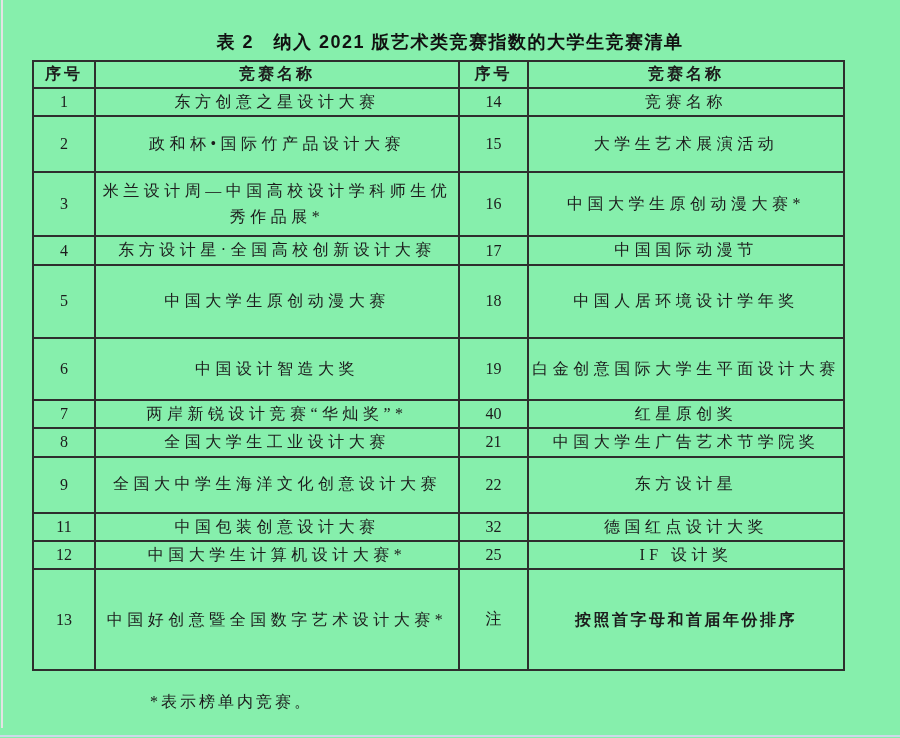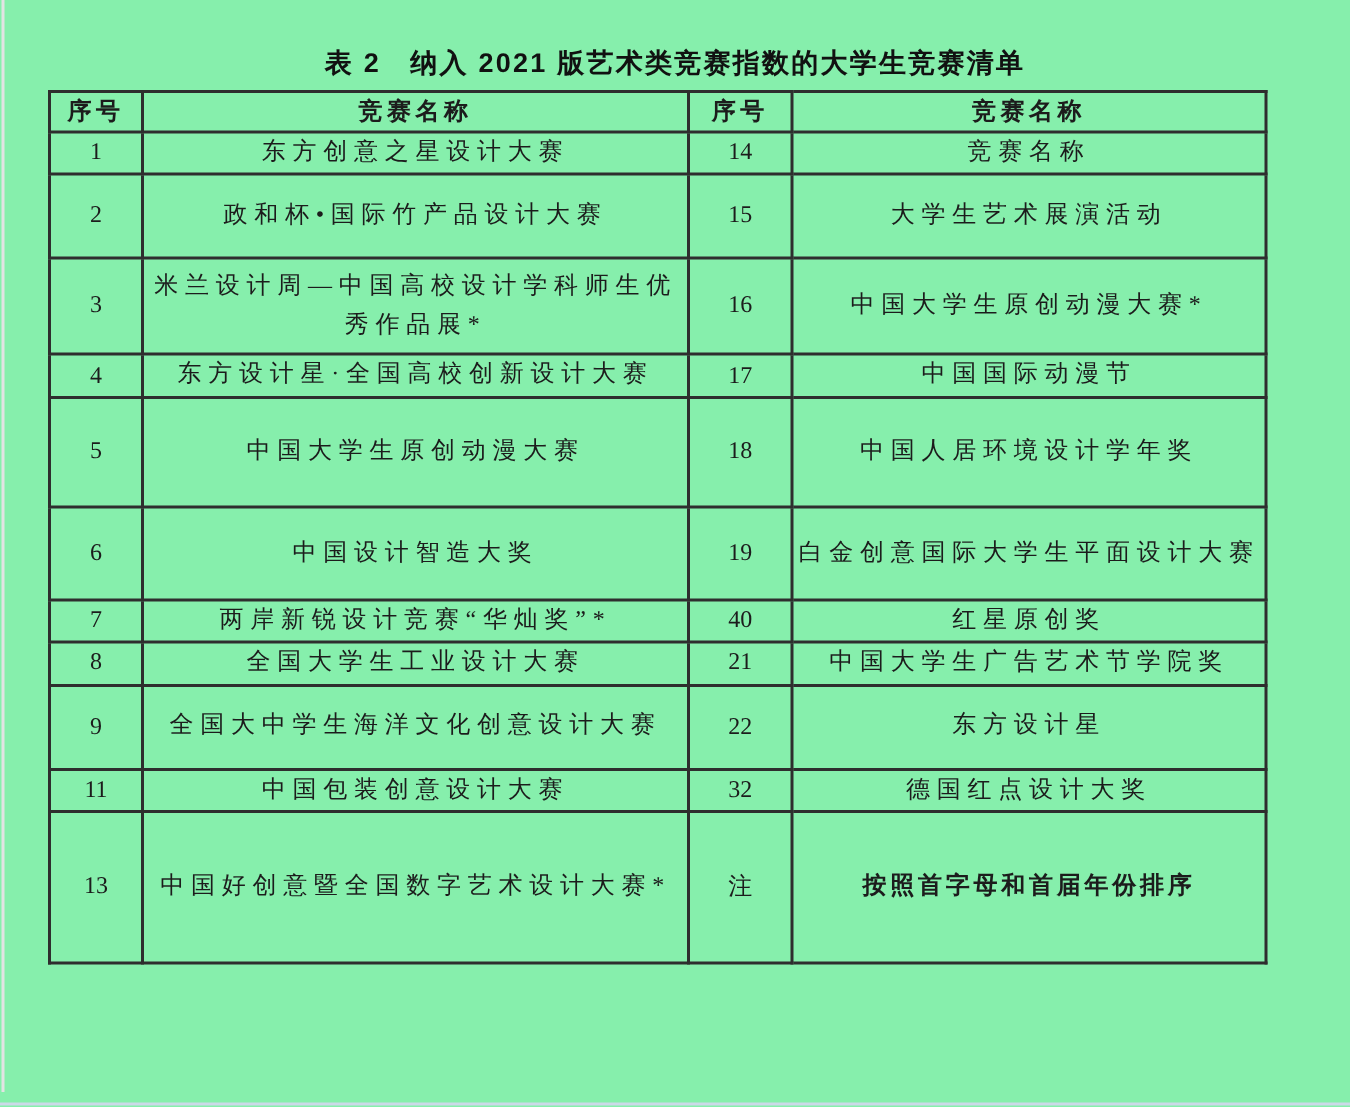--- a/index.html
+++ b/index.html
@@ -134,22 +134,29 @@
       <td class="name-l">全国大中学生海洋文化创意设计大赛</td>
       <td class="num">22</td>
       <td class="name-r">东方设计星</td>
     </tr>
     <tr class="rh11">
       <td class="num">11</td>
       <td class="name-l">中国包装创意设计大赛</td>
       <td class="num">32</td>
       <td class="name-r">德国红点设计大奖</td>
     </tr>
+    <tr class="rh12">
+      <td class="num">12</td>
+      <td class="name-l">中国大学生计算机设计大赛*</td>
+      <td class="num">25</td>
+      <td class="name-r">IF 设计奖</td>
+    </tr>
     <tr class="rh13">
       <td class="num">13</td>
       <td class="name-l">中国好创意暨全国数字艺术设计大赛*</td>
       <td class="num">注</td>
       <td class="name-r note-text">按照首字母和首届年份排序</td>
     </tr>
   </tbody>
     </table>
 
+  <div class="footnote">*表示榜单内竞赛。</div>
 </div>
 
 </body></html>

